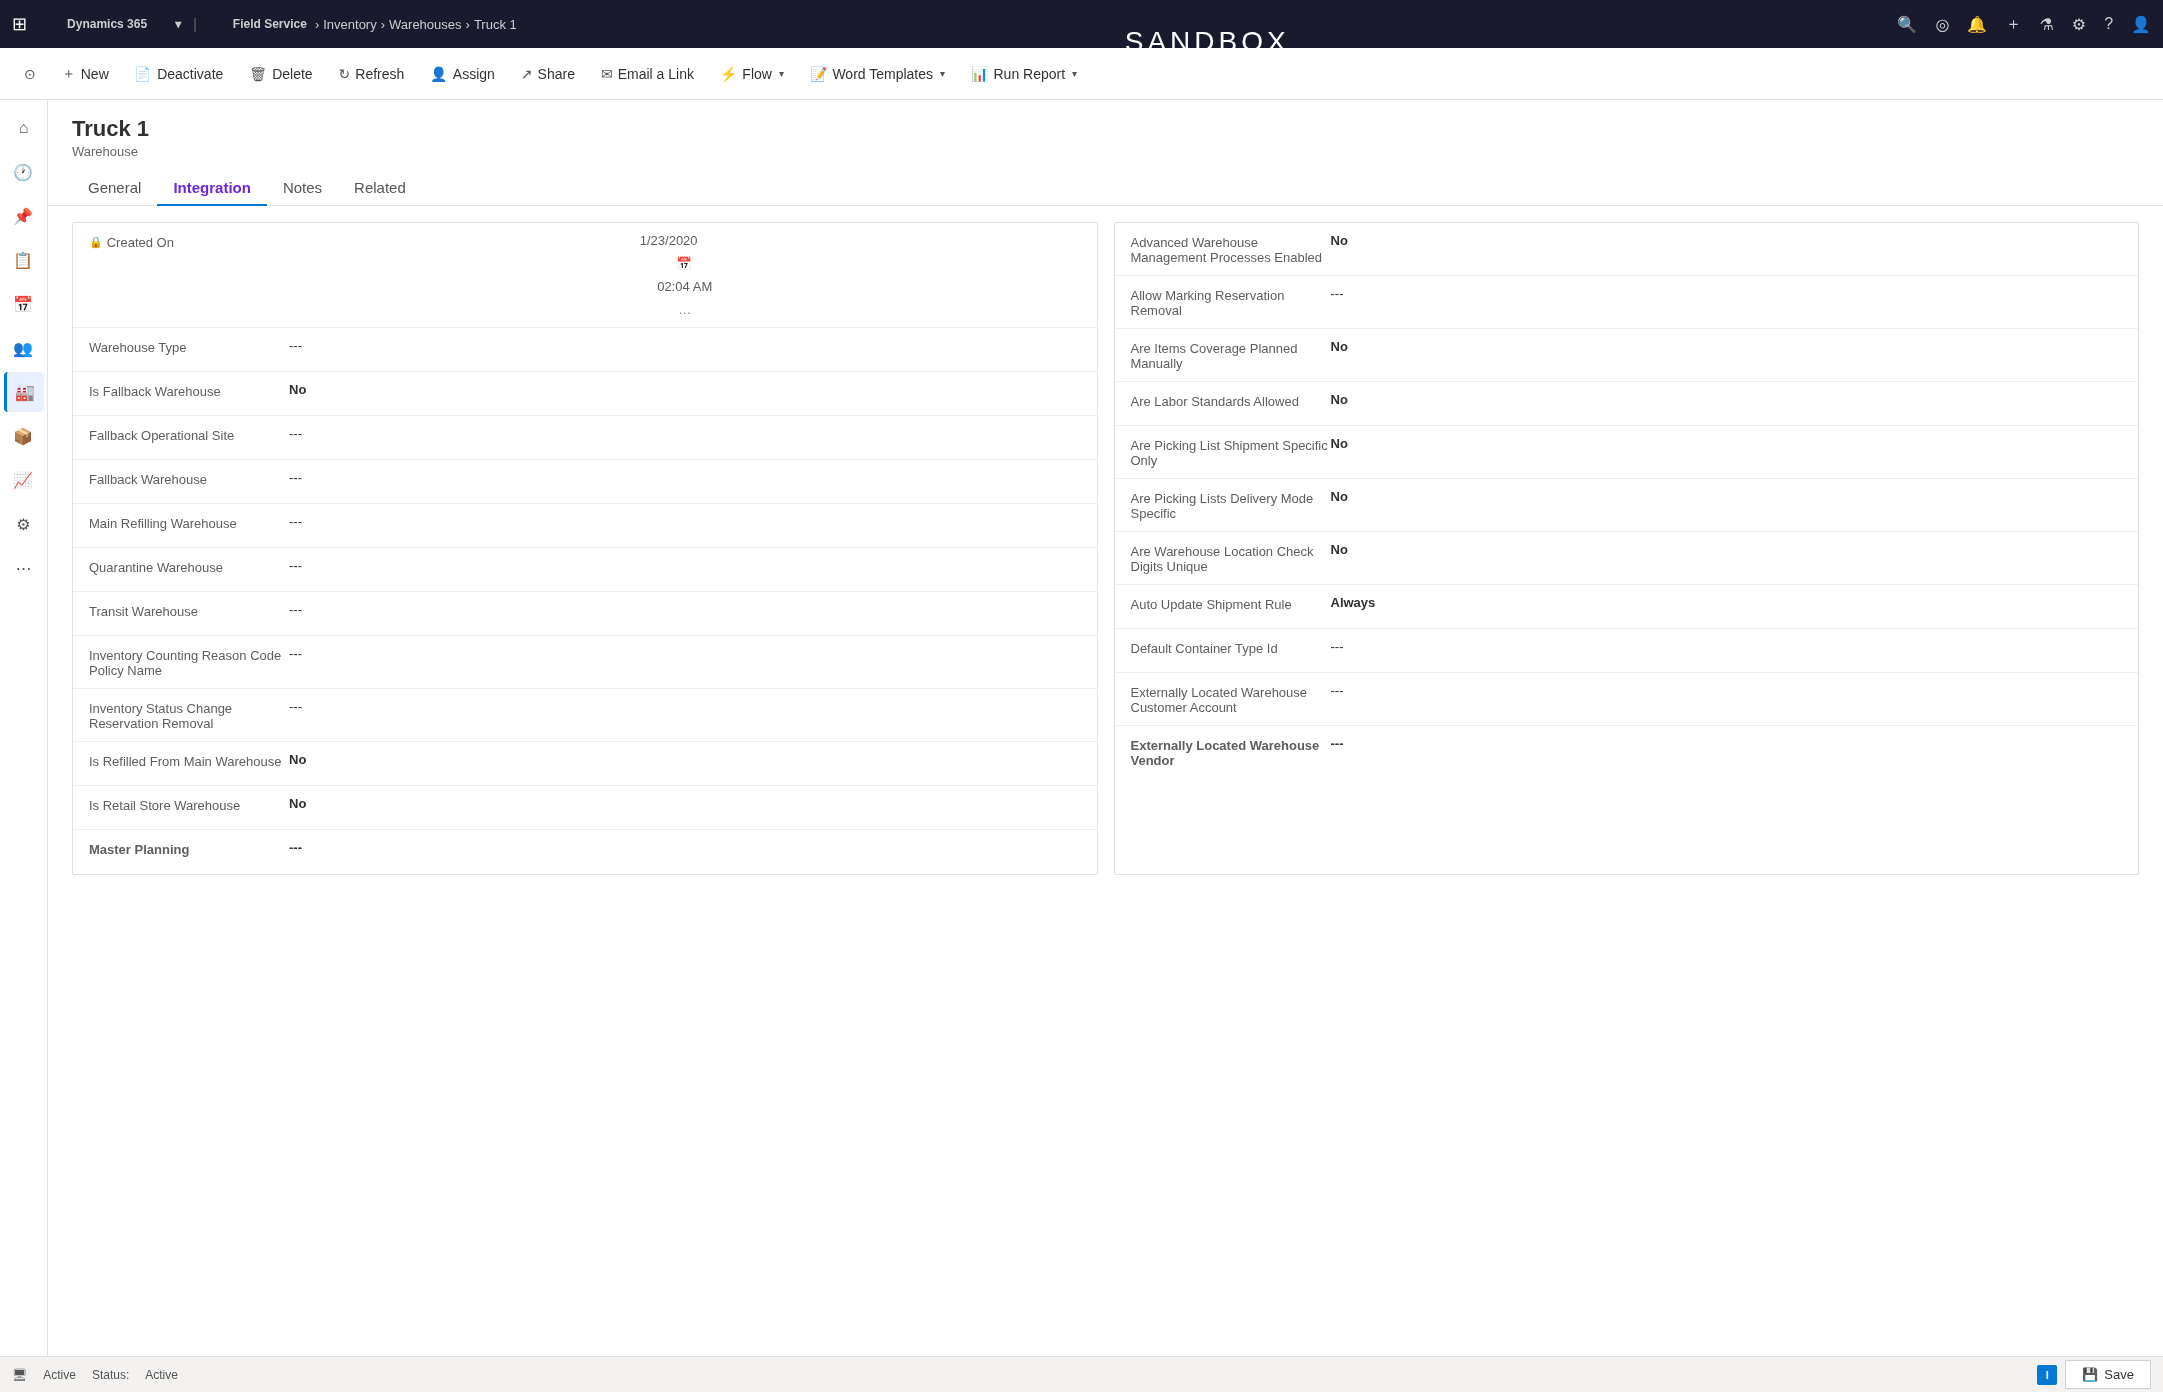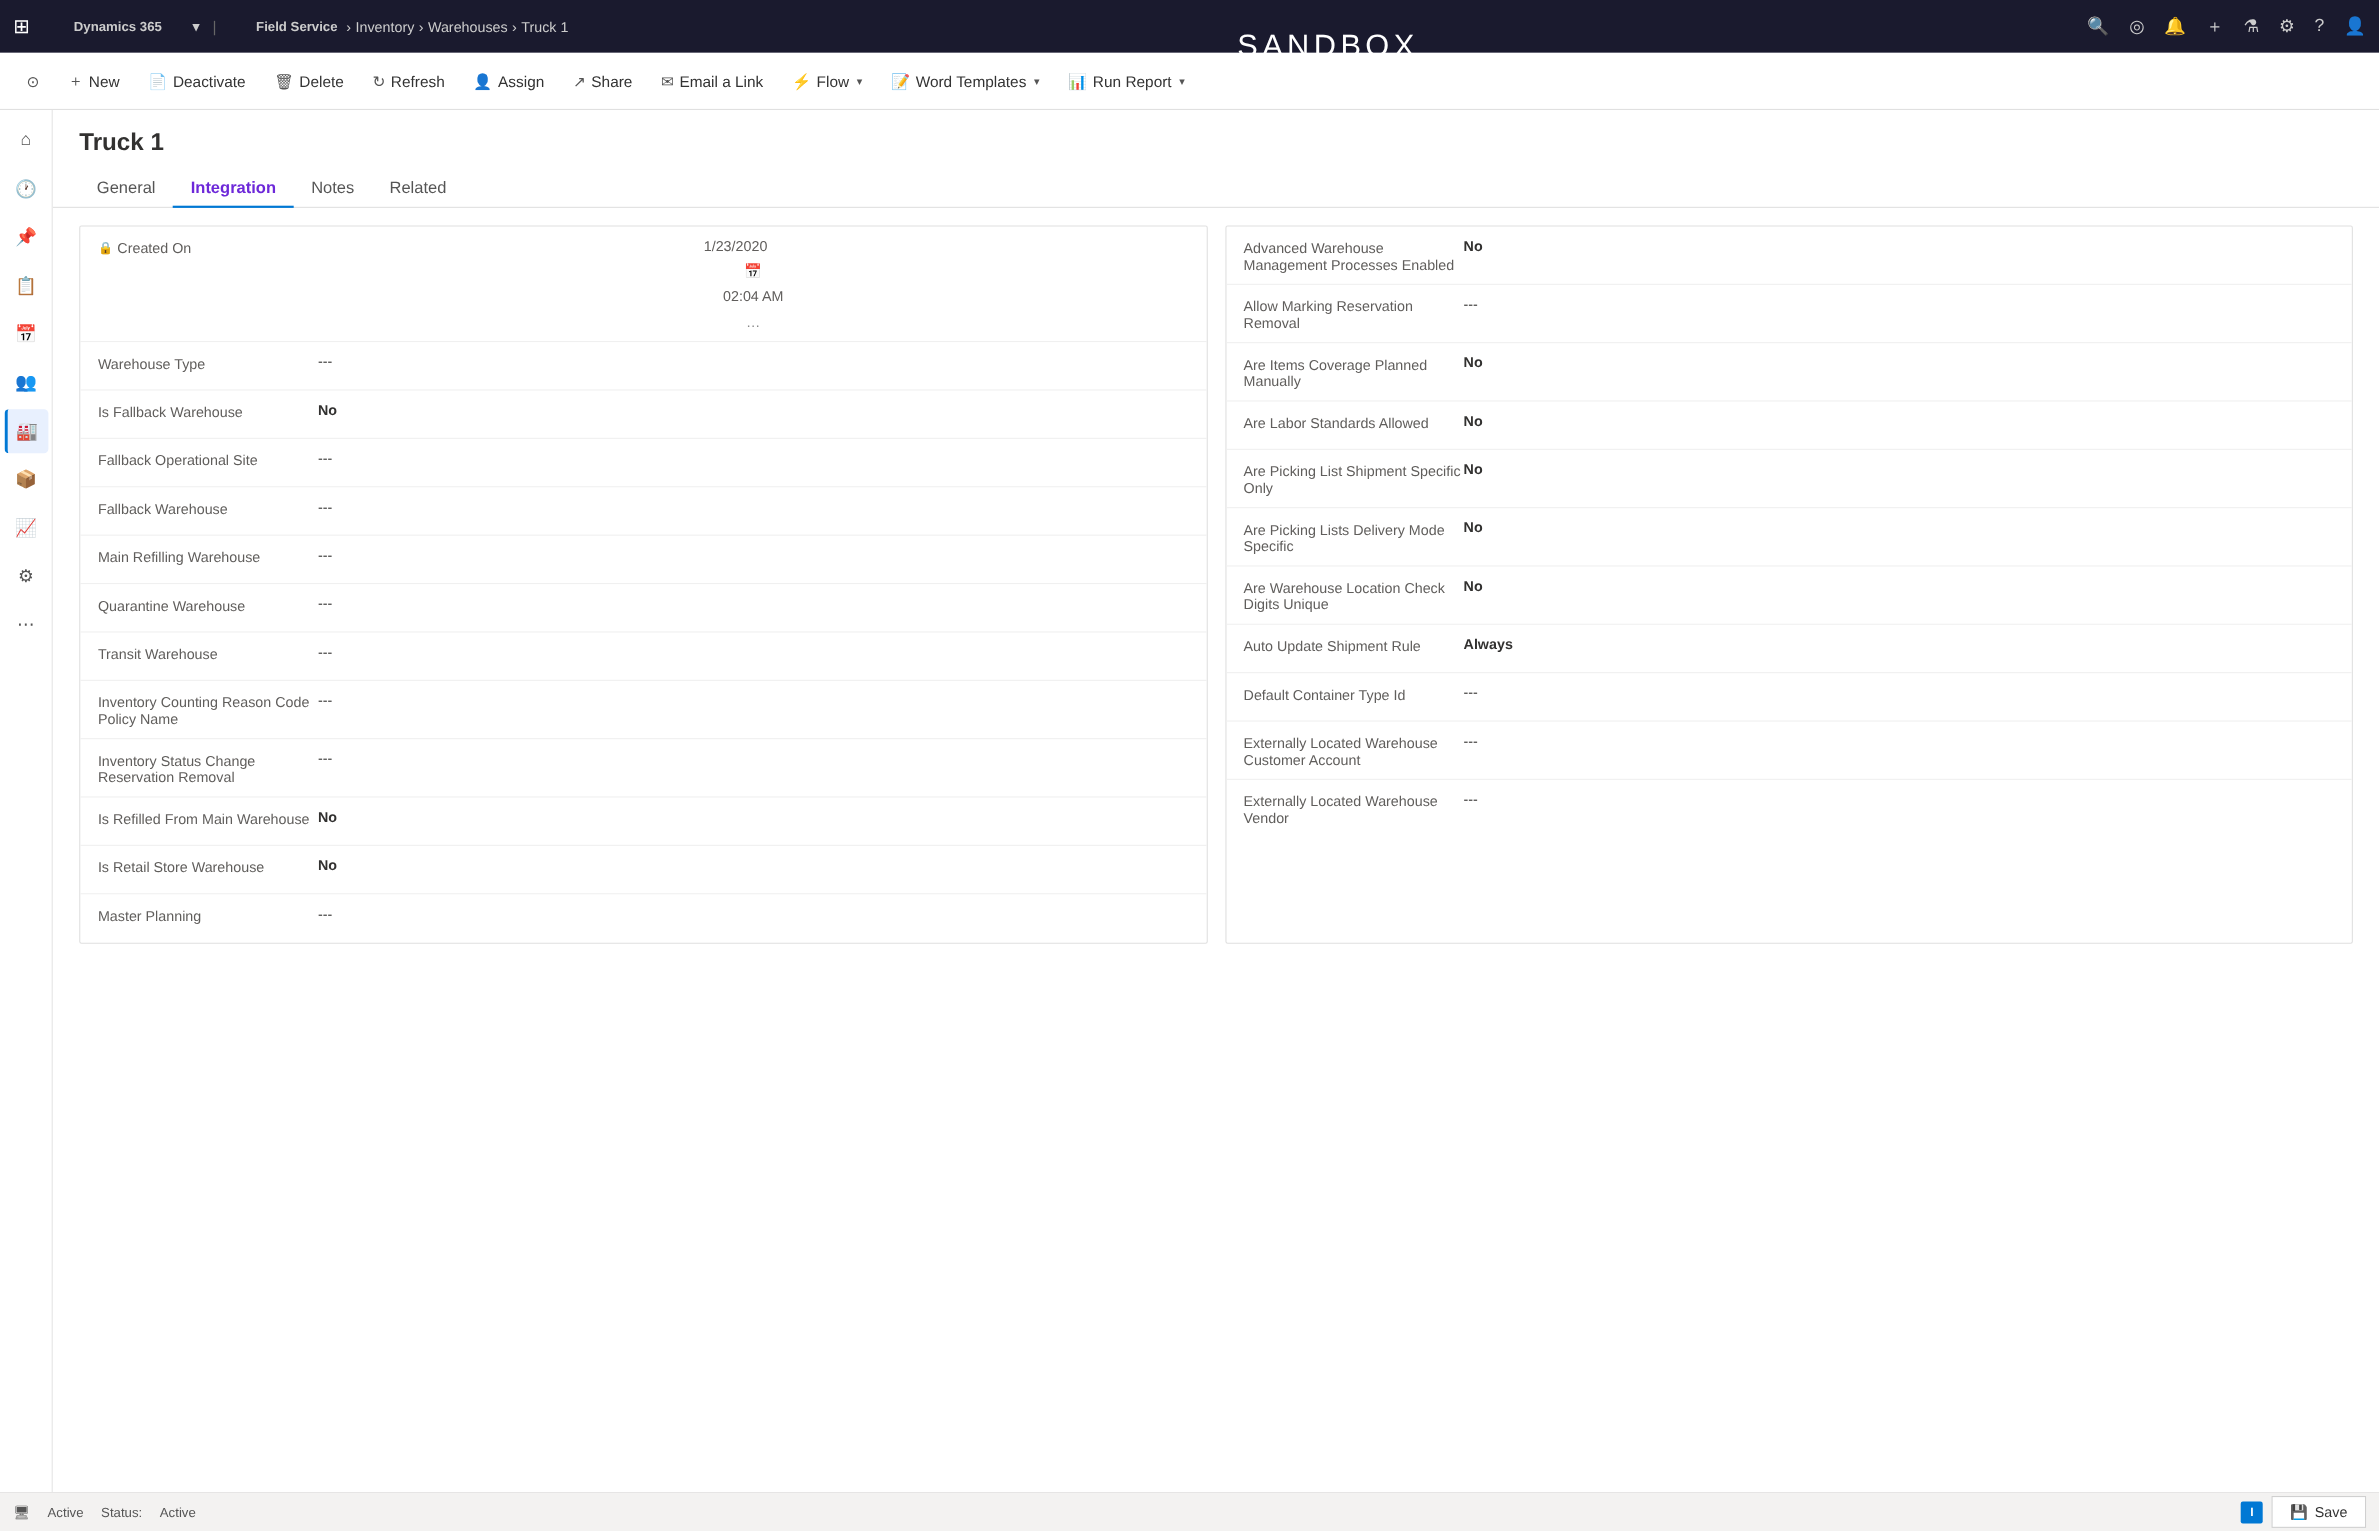--- a/index.html
+++ b/index.html
@@ -142,21 +142,21 @@
       border-radius: 2px;
     }
 
     .field-row {
       display: flex;
       align-items: flex-start;
       padding: 10px 16px;
       border-bottom: 1px solid #f0f0f0;
       min-height: 44px;
     }
-    .field-row:last-child { border-bottom: none; }
+    .field-row:last-child { border-bottom: none; font-weight: bold; }
 
     .field-label {
       width: 200px;
       font-size: 13px;
       color: #605e5c;
       flex-shrink: 0;
       padding-top: 2px;
       display: flex;
       align-items: center;
       gap: 4px;
@@ -325,20 +325,21 @@
     <div class="sidebar-icon">📦</div>
     <div class="sidebar-icon">📈</div>
     <div class="sidebar-icon">⚙</div>
     <div class="sidebar-icon">⋯</div>
   </div>
 
   <div class="main-content">
 
     <div class="page-header">
       <div class="page-title">Truck 1</div>
+      <div class="page-subtitle">Warehouse</div>
     </div>
 
     <div class="tabs">
       <div class="tab">General</div>
       <div class="tab active">Integration</div>
       <div class="tab">Notes</div>
       <div class="tab">Related</div>
     </div>
 
     <div class="form-area">

